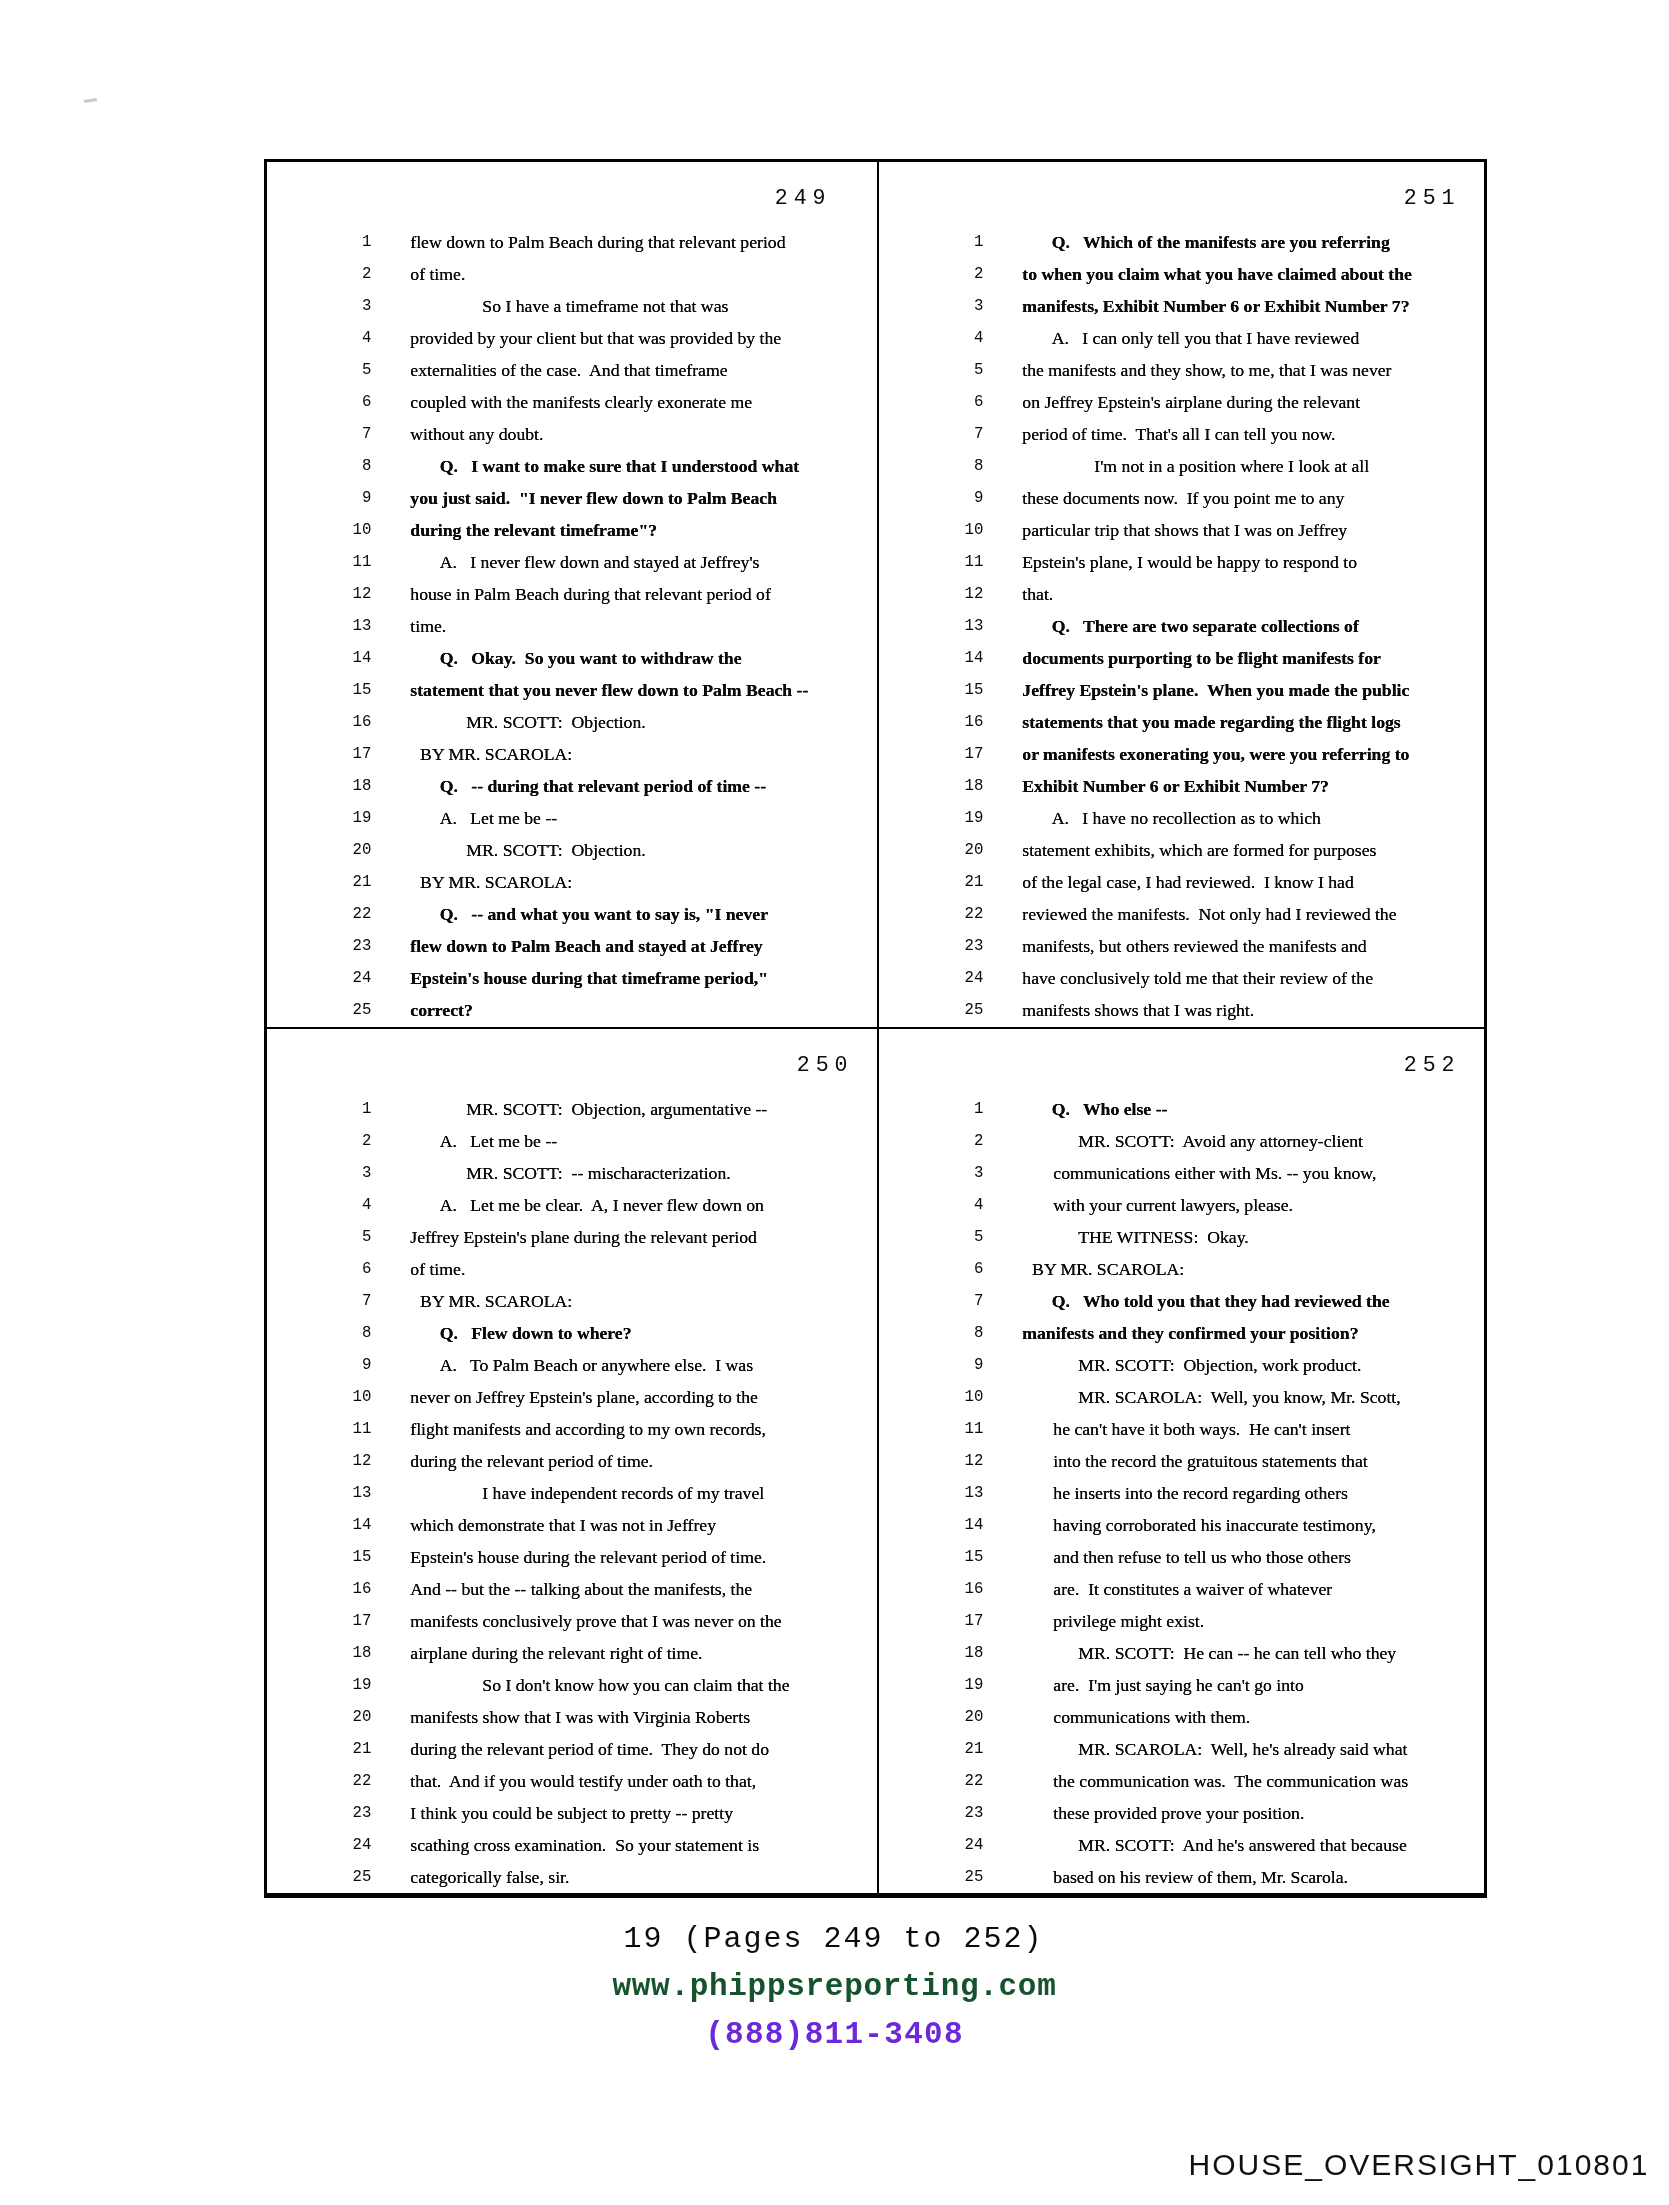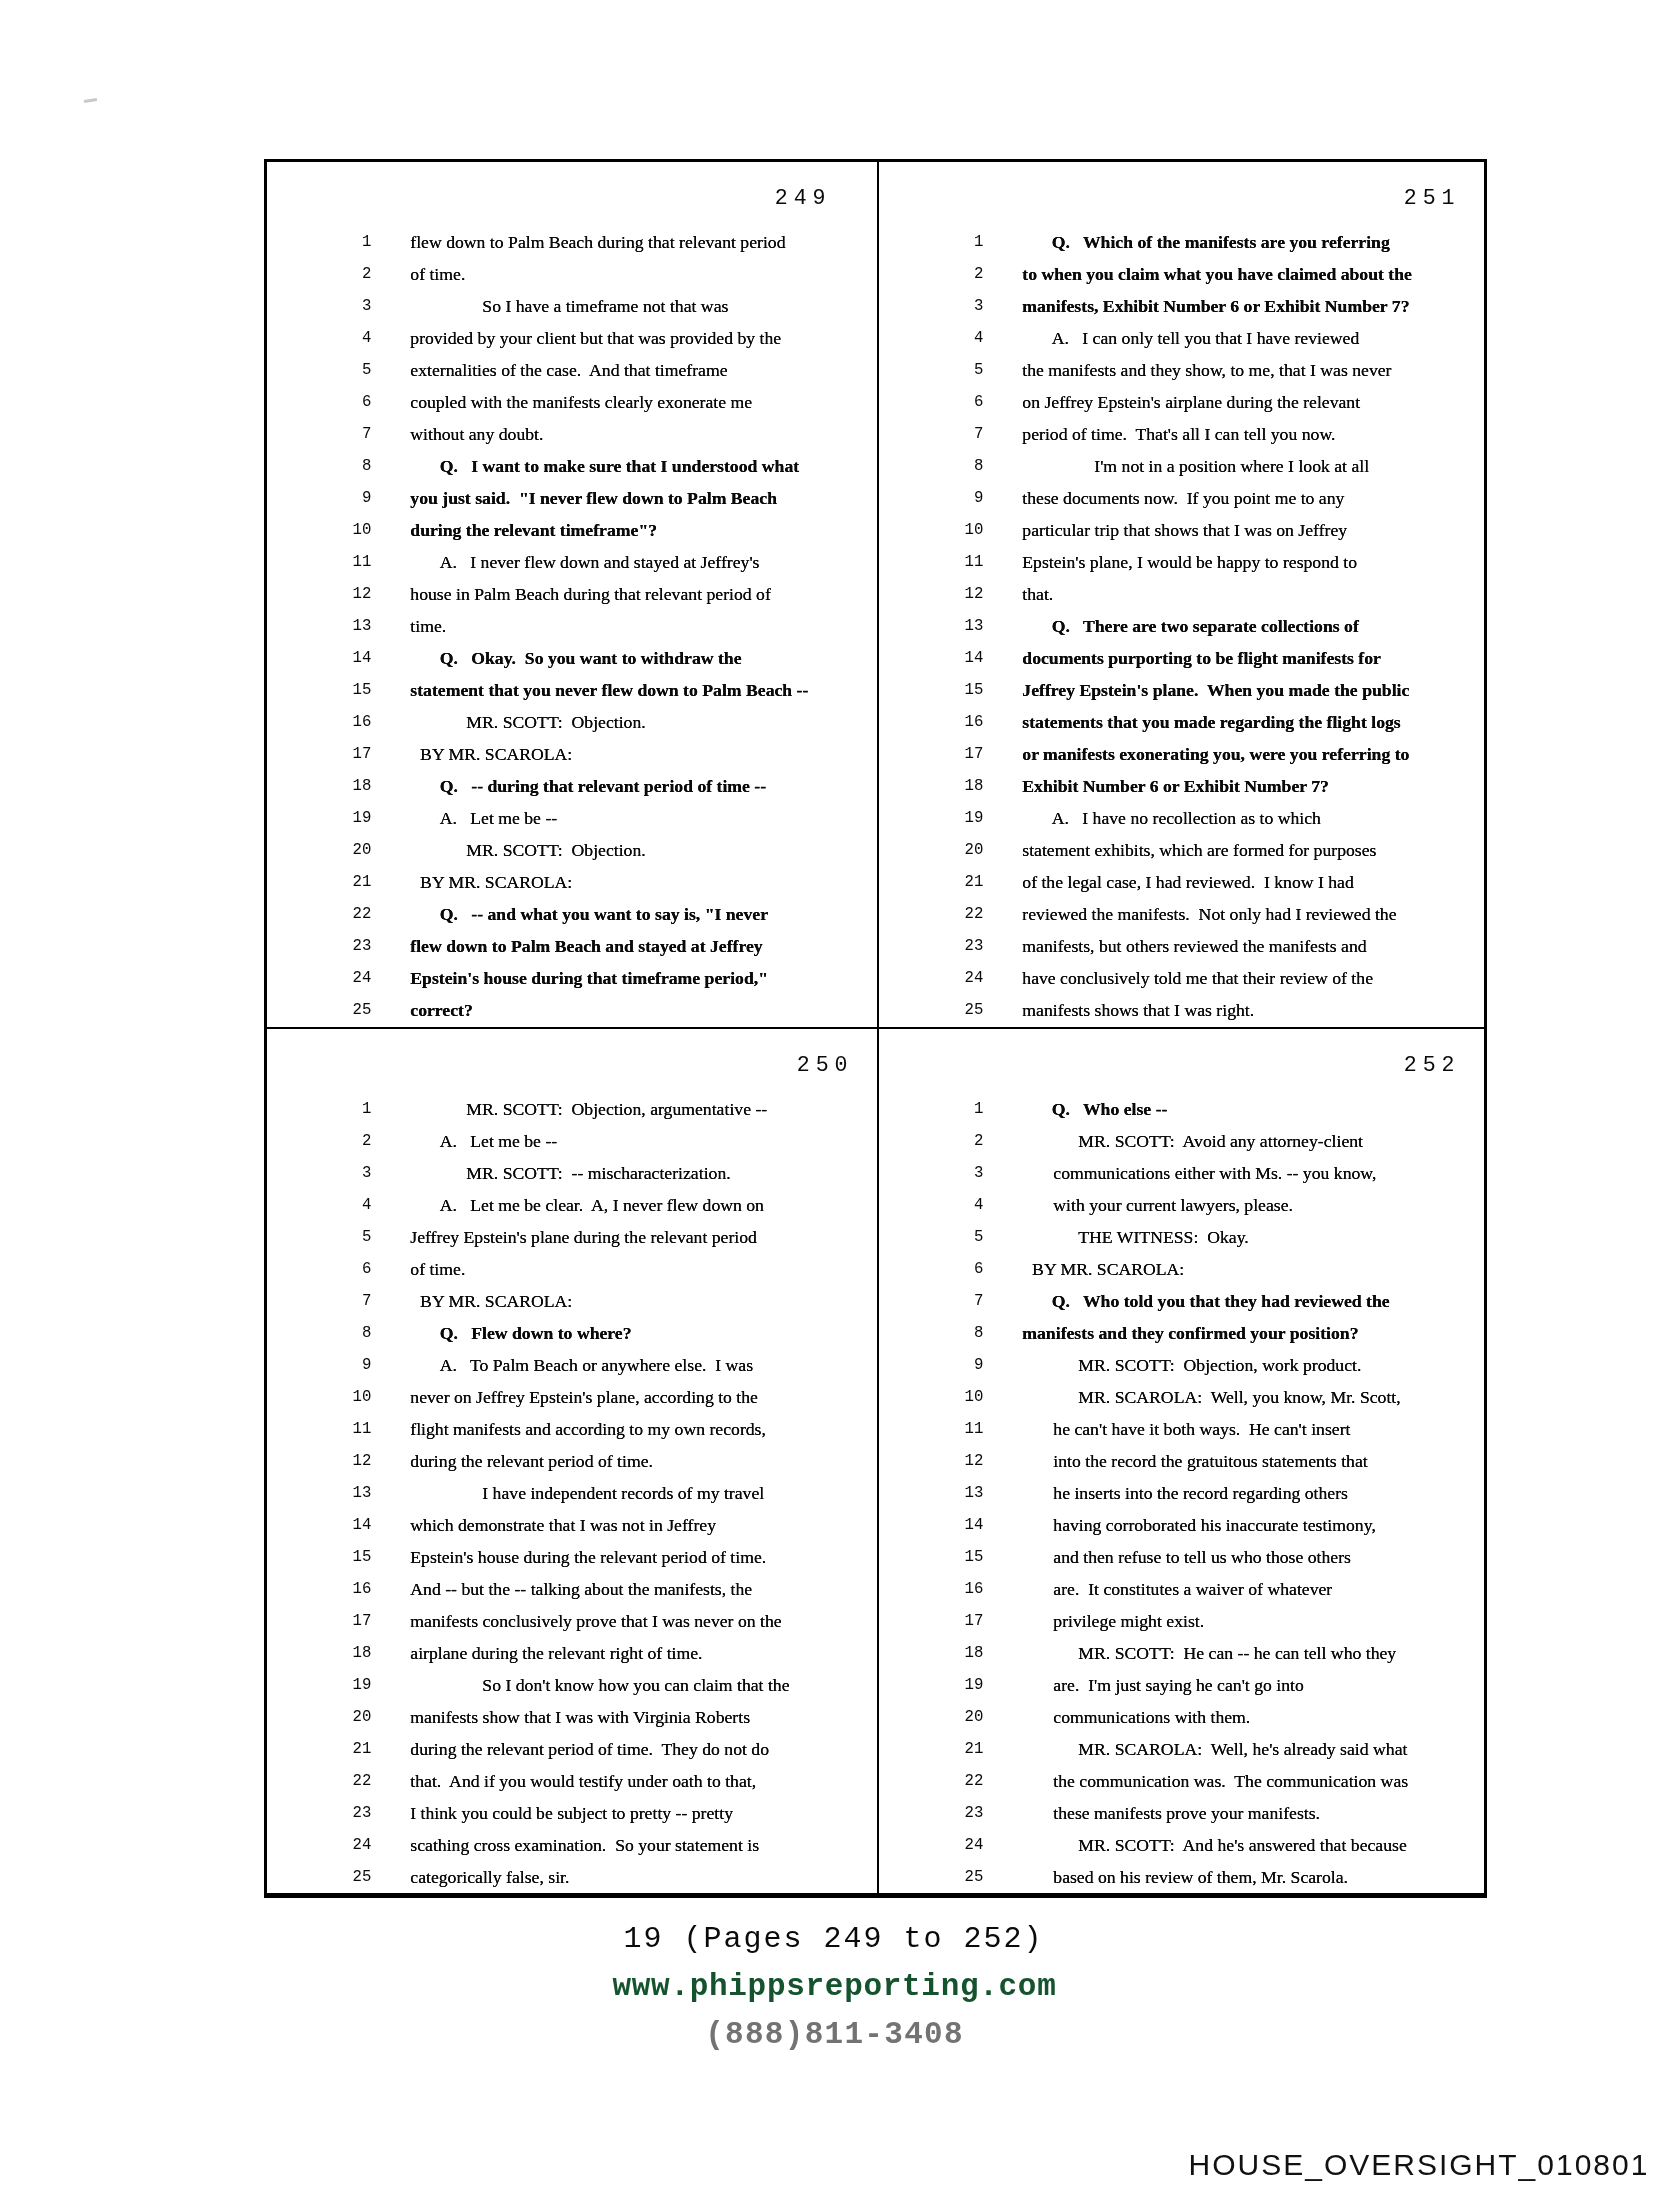--- a/index.html
+++ b/index.html
@@ -31,21 +31,21 @@
   .i-by{padding-left:9.8px;}
   .i-qa{padding-left:29.5px;}
   .i-col{padding-left:56px;}
   .i-para{padding-left:72px;}
   
   .pagesline{position:absolute;top:1910px;left:264px;width:1139px;text-align:center;white-space:pre;
              font-family:"Liberation Mono",monospace;font-size:30px;letter-spacing:2px;color:#0a0a0a;margin-top:12px;}
   .site{position:absolute;top:1969px;left:0;width:1669px;text-align:center;
         font-family:"Liberation Mono",monospace;font-weight:bold;font-size:31px;letter-spacing:0.7px;color:#14532d;}
   .phone{position:absolute;top:2017px;left:0;width:1669px;text-align:center;
-        font-family:"Liberation Mono",monospace;font-weight:bold;font-size:31px;letter-spacing:1.3px;color:#737373;}
+        font-family:"Liberation Mono",monospace;font-weight:bold;font-size:31px;letter-spacing:1.3px;color:#6d28d9;}
   .watermark{position:absolute;top:2148px;right:19.6px;
         font-family:"Liberation Sans",sans-serif;font-size:30px;letter-spacing:2px;color:#111;}
 </style>
 </head>
 <body>
 
 <div id="page">
   <div class="artifact"></div>
 
   <div class="grid">
@@ -163,21 +163,21 @@
           <div class="row"><span class="ln">13</span><span class="tx i-ccol">he inserts into the record regarding others</span></div>
           <div class="row"><span class="ln">14</span><span class="tx i-ccol">having corroborated his inaccurate testimony,</span></div>
           <div class="row"><span class="ln">15</span><span class="tx i-ccol">and then refuse to tell us who those others</span></div>
           <div class="row"><span class="ln">16</span><span class="tx i-ccol">are.  It constitutes a waiver of whatever</span></div>
           <div class="row"><span class="ln">17</span><span class="tx i-ccol">privilege might exist.</span></div>
           <div class="row"><span class="ln">18</span><span class="tx i-col">MR. SCOTT:  He can -- he can tell who they</span></div>
           <div class="row"><span class="ln">19</span><span class="tx i-ccol">are.  I'm just saying he can't go into</span></div>
           <div class="row"><span class="ln">20</span><span class="tx i-ccol">communications with them.</span></div>
           <div class="row"><span class="ln">21</span><span class="tx i-col">MR. SCAROLA:  Well, he's already said what</span></div>
           <div class="row"><span class="ln">22</span><span class="tx i-ccol">the communication was.  The communication was</span></div>
-          <div class="row"><span class="ln">23</span><span class="tx i-ccol">these manifests prove your manifests.</span></div>
+          <div class="row"><span class="ln">23</span><span class="tx i-ccol">these provided prove your position.</span></div>
           <div class="row"><span class="ln">24</span><span class="tx i-col">MR. SCOTT:  And he's answered that because</span></div>
           <div class="row"><span class="ln">25</span><span class="tx i-ccol">based on his review of them, Mr. Scarola.</span></div>
         </div>
     </div>
   </div>
 
   <div class="pagesline">19 (Pages 249 to 252)</div>
   <div class="site">www.phippsreporting.com</div>
   <div class="phone">(888)811-3408</div>
   <div class="watermark">HOUSE_OVERSIGHT_010801</div>

